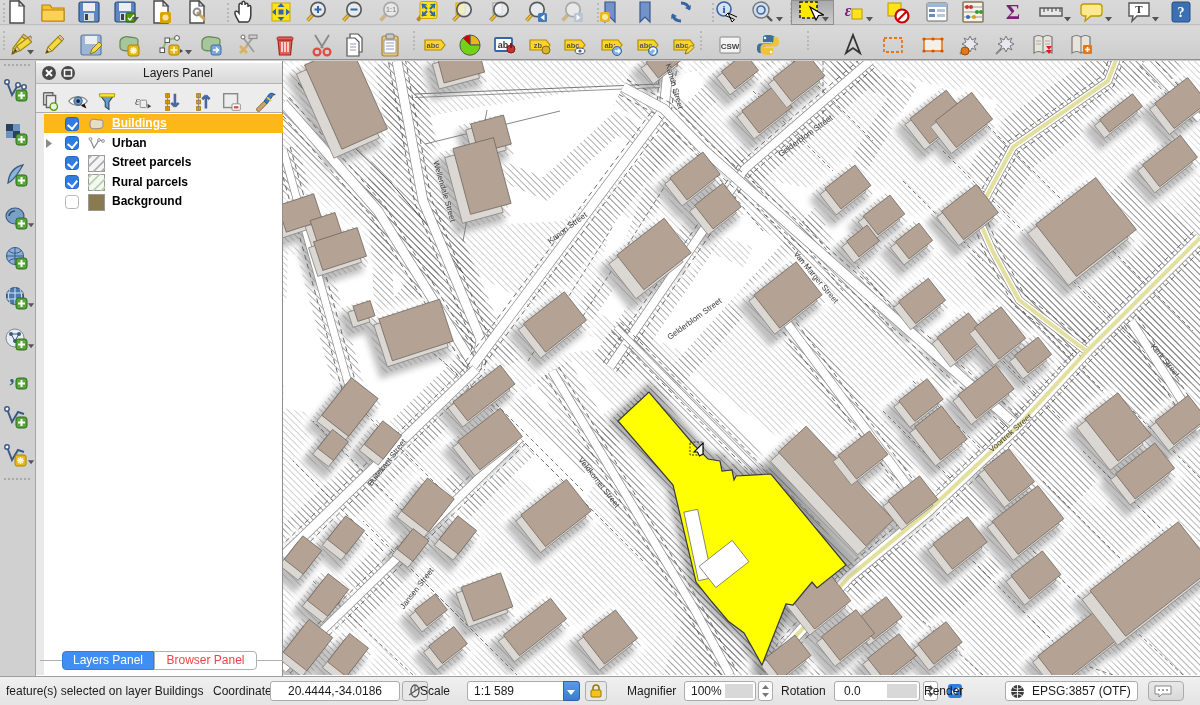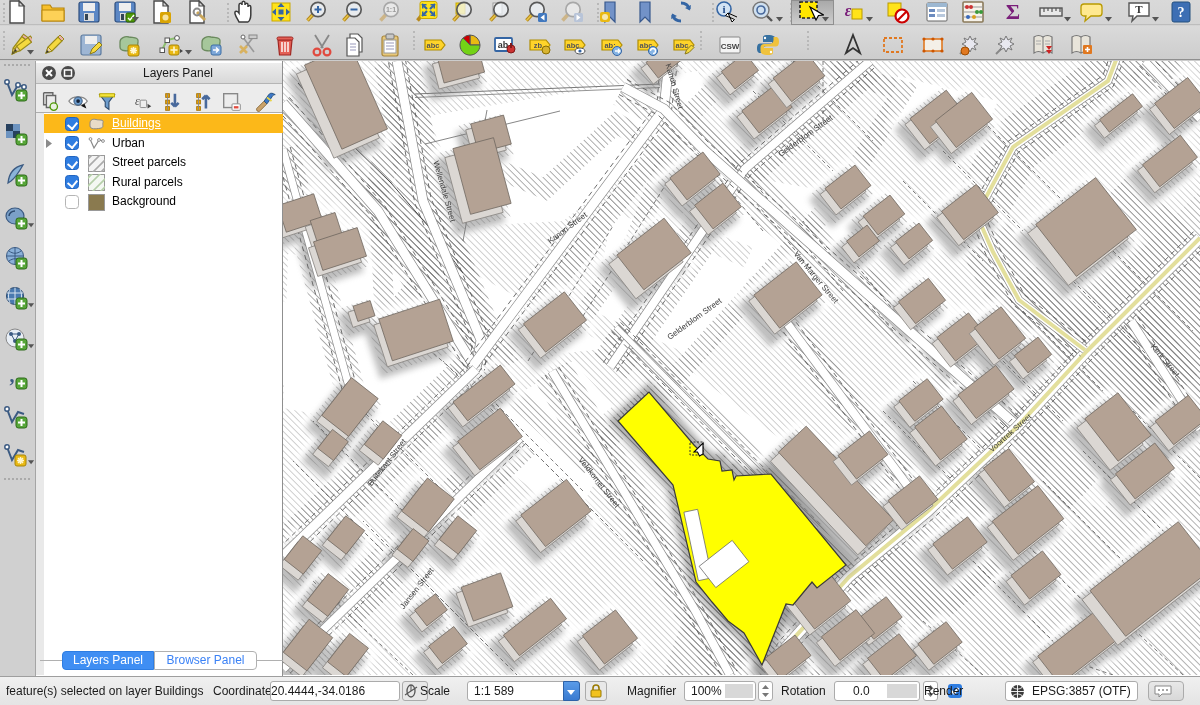--- a/index.html
+++ b/index.html
@@ -4,31 +4,31 @@
 html,body{width:1200px;height:705px;overflow:hidden;font-family:"Liberation Sans",sans-serif;background:#d6d6d6}
 .abs{position:absolute}
 #toolbars{position:absolute;left:0;top:0;width:1200px;height:61px;background:linear-gradient(#d9d9d9,#cccccc)}
 #row1{position:absolute;left:0;top:0;width:1200px;height:25px;border-bottom:1px solid #bdbdbd}
 #row2{position:absolute;left:0;top:26px;width:1200px;height:34px;background:linear-gradient(#dadada,#cdcdcd);border-bottom:1px solid #8f8f8f}
 #lbar{position:absolute;left:0;top:61px;width:36px;height:615px;background:#d0d0d0;border-right:1px solid #a5a5a5}
 #panel{position:absolute;left:36px;top:61px;width:247px;height:615px;background:#fff;border-right:1px solid #8f8f8f}
 #ptitle{position:absolute;left:0;top:2px;width:246px;height:21px;background:linear-gradient(#ededed,#d8d8d8);border-bottom:1px solid #b5b5b5;
  font-size:12px;color:#1a1a1a;text-align:center;line-height:21px;padding-left:38px}
 #ptools{position:absolute;left:0;top:23px;width:246px;height:29px;background:#ececec;border-bottom:1px solid #adadad}
-.lrow{position:absolute;left:8px;width:284px;height:19px;font-size:12px;font-weight:normal;color:#000}
+.lrow{position:absolute;left:8px;width:284px;height:19px;font-size:12px;font-weight:bold;color:#000}
 .cb{position:absolute;left:21px;top:2.5px;width:14px;height:14px;border-radius:3.5px;background:#2f7de1;border:1px solid #2064c0}
 .cb:after{content:"";position:absolute;left:3px;top:2.2px;width:5px;height:7px;border:solid #fff;border-width:0 2px 2px 0;transform:rotate(40deg)}
 .cbu{position:absolute;left:21px;top:2.5px;width:14px;height:14px;border-radius:3.5px;background:#fff;border:1px solid #b5b5b5}
 .lname{position:absolute;left:68px;top:2px}
 .licon{position:absolute;left:44px;top:1.5px;width:17px;height:17px}
 #map{position:absolute;left:283px;top:61px;width:917px;height:615px;background:#fff;overflow:hidden}
 #sbar{position:absolute;left:0;top:676px;width:1200px;height:29px;background:linear-gradient(#f0f0f0,#e4e4e4);border-top:1px solid #9e9e9e;font-size:12px;color:#1a1a1a}
-.sbox{position:absolute;top:4px;height:20px;background:#fff;border:1px solid #ababab;border-radius:3px;font-size:12px;line-height:18px;}
+.sbox{position:absolute;top:4px;height:20px;background:#fff;border:1px solid #ababab;border-radius:3px;font-size:12px;line-height:18px;text-align:center}
 .slbl{position:absolute;top:7px;font-size:12px;color:#1a1a1a}
-.tab{position:absolute;top:651px;height:19px;border:1px solid #b0b0b0;font-size:12px;line-height:17px;text-align:center;background:#fff;color:#3b82f6}
+.tab{position:absolute;top:651px;height:19px;border:1px solid #b0b0b0;font-size:12px;line-height:17px;text-align:center;background:#fff;color:#ef4444}
 </style></head><body>
 <div id="toolbars">
     <div id="row1"></div>
     <div id="row2"></div>
 <svg style="position:absolute;left:4px;top:-1px" width="26" height="26" viewBox="0 0 26 26">
       <path d="M6,2 h9 l5,5 v17 h-14 z" fill="#fff" stroke="#4a4a4a" stroke-width="1.4"></path>
       <path d="M15,2 l5,5 h-5 z" fill="#d8d8d8" stroke="#4a4a4a" stroke-width="1.2"></path>
     </svg>
 <svg style="position:absolute;left:40px;top:-1px" width="26" height="26" viewBox="0 0 26 26">
       <path d="M2,6 h8 l2,3 h12 v13 h-22 z" fill="#f8c02c" stroke="#b8860b" stroke-width="1.2"></path>
@@ -1155,21 +1155,21 @@
 <div class="abs" style="left:585px;top:4px;width:22px;height:20px;background:#e8e8e8;border:1px solid #ababab;border-radius:3px"><svg width="14" height="14" viewBox="0 0 14 14" style="margin:2px 0 0 3px">
         <rect x="2" y="6" width="10" height="7" rx="1" fill="#f2c21e" stroke="#9a7a00"></rect>
         <path d="M4,6 v-2 a3,3 0 0 1 6,0 v2" fill="none" stroke="#9a7a00" stroke-width="1.6"></path>
       </svg></div>
 <div class="slbl" style="left:627px">Magnifier</div>
 <div class="sbox" style="left:684px;width:72px;text-align:left;padding-left:6px">100%<span style="position:absolute;right:2px;top:2px;width:28px;height:14px;background:#d8d8d8"></span></div>
 <div class="abs" style="left:758px;top:4px;width:15px;height:20px;background:#fff;border:1px solid #ababab;border-radius:3px"><svg width="9" height="14" viewBox="0 0 9 14" style="margin:2px 0 0 2px">
         <path d="M1,5 L4.5,1 L8,5 z M1,9 L4.5,13 L8,9 z" fill="#777"></path>
       </svg></div>
 <div class="slbl" style="left:781px">Rotation</div>
-<div class="sbox" style="left:834px;width:86px;text-align:left;padding-left:18px">0.0<span style="position:absolute;right:2px;top:2px;width:30px;height:14px;background:#d8d8d8"></span></div>
+<div class="sbox" style="left:834px;width:86px;text-align:left;padding-left:9px">0.0<span style="position:absolute;right:2px;top:2px;width:30px;height:14px;background:#d8d8d8"></span></div>
 <div class="abs" style="left:923px;top:4px;width:15px;height:20px;background:#fff;border:1px solid #ababab;border-radius:3px"><svg width="9" height="14" viewBox="0 0 9 14" style="margin:2px 0 0 2px">
         <path d="M1,5 L4.5,1 L8,5 z M1,9 L4.5,13 L8,9 z" fill="#777"></path>
       </svg></div>
 <div class="abs" style="left:948px;top:7px;width:14px;height:14px;border-radius:3px;background:#2f7de1"></div>
     <svg class="abs" style="left:950px;top:9px" width="10" height="10" viewBox="0 0 10 10">
       <path d="M1.5,5 l2.5,2.5 L8.5,2" fill="none" stroke="#fff" stroke-width="2"></path>
     </svg>
 <div class="slbl" style="left:924px">Render</div>
 <div class="sbox" style="left:1005px;width:133px;text-align:left;padding-left:26px">EPSG:3857 (OTF)<svg class="abs" style="left:4px;top:2px" width="15" height="15" viewBox="0 0 15 15">
         <circle cx="7.5" cy="7.5" r="6.5" fill="#3a3a3a"></circle>

